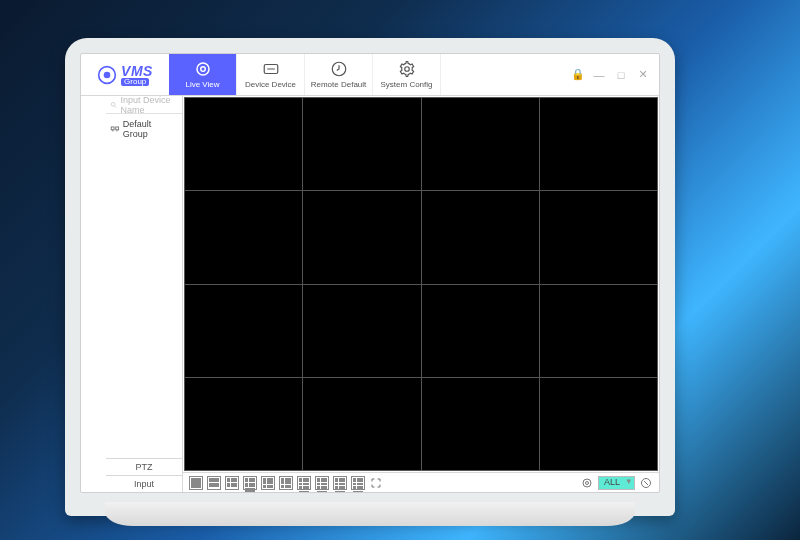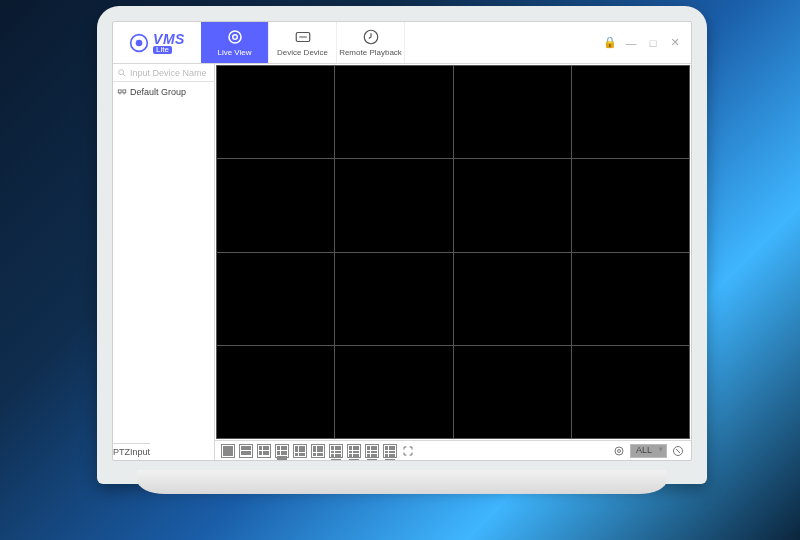--- a/index.html
+++ b/index.html
@@ -1,73 +1,73 @@
 <!DOCTYPE html>
 <html><head>
 <meta charset="utf-8">
 <style>
   *{box-sizing:border-box;margin:0;padding:0;font-family:"Segoe UI",Arial,sans-serif;}
   body{width:800px;height:540px;overflow:hidden;background:linear-gradient(135deg,#0a1a2f 0%,#0f2d4e 30%,#1a5da8 55%,#3fb6ff 75%,#0b253d 100%);}
-  .laptop{position:absolute;left:65px;top:6px;width:610px;height:478px;background:#e9ecec;border-radius:22px 22px 6px 6px;box-shadow:0 6px 16px rgba(0,0,0,.35);margin-left:32px;}
+  .laptop{position:absolute;left:65px;top:38px;width:610px;height:478px;background:#e9ecec;border-radius:22px 22px 6px 6px;box-shadow:0 6px 16px rgba(0,0,0,.35);}
   .screen{position:absolute;left:15px;top:15px;right:15px;bottom:23px;background:#fff;border-radius:2px;overflow:hidden;border:1px solid #d0d0d0;}
   .base{position:absolute;left:40px;right:40px;bottom:-10px;height:24px;background:linear-gradient(#f1f1f1,#d9d9d9);border-radius:0 0 28px 28px/0 0 14px 14px;}
   
   .topbar{height:42px;display:flex;border-bottom:1px solid #d8d8d8;}
   .logo{width:88px;display:flex;align-items:center;justify-content:center;gap:4px;}
   .logo svg{flex-shrink:0;}
   .logo-text{display:flex;flex-direction:column;line-height:1;}
   .logo-text span:first-child{font-weight:700;font-size:14px;font-style:italic;color:#5a63ff;letter-spacing:.5px;}
   .logo-text span:last-child{font-size:8px;background:#5a63ff;color:#fff;padding:0 3px;border-radius:2px;align-self:flex-start;}
   .tabs{display:flex;flex:1;}
   .tab{width:68px;display:flex;flex-direction:column;align-items:center;justify-content:center;gap:2px;font-size:8px;color:#555;cursor:pointer;border-right:1px solid #eee;}
   .tab.active{background:#5a63ff;color:#fff;}
   .tab svg{width:18px;height:18px;}
   .winctrl{display:flex;align-items:center;gap:10px;padding:0 10px;color:#aaa;font-size:11px;}
   .winctrl span{width:12px;text-align:center;cursor:pointer;}
   
   .body{display:flex;height:calc(100% - 42px);}
-  .sidebar{width:102px;border-right:1px solid #d8d8d8;display:flex;flex-direction:column;font-size:9px;}
+  .sidebar{width:102px;border-right:1px solid #d8d8d8;display:flex;flex-direction:column;font-size:9px;padding-left:25px;}
   .search{height:18px;border-bottom:1px solid #e2e2e2;display:flex;align-items:center;padding:0 4px;color:#bbb;}
   .search svg{width:10px;height:10px;margin-right:3px;}
   .tree{flex:1;padding:3px 4px;color:#444;}
-  .tree-item{display:flex;align-items:flex-end;gap:3px;padding:2px 0;}
-  .sidebar-bottom{display:flex;flex-direction:row;}
+  .tree-item{display:flex;align-items:center;gap:3px;padding:2px 0;}
+  .sidebar-bottom{display:flex;flex-direction:column;}
   .sidebar-bottom div{border-top:1px solid #d8d8d8;text-align:center;padding:3px 0;font-size:9px;color:#555;}
   .main{flex:1;display:flex;flex-direction:column;}
   .grid{flex:1;display:grid;grid-template-columns:repeat(4,1fr);grid-template-rows:repeat(4,1fr);background:#555;gap:1px;border:1px solid #555;margin:1px;}
   .cell{background:#000;}
   .footer{height:20px;border-top:1px solid #d8d8d8;display:flex;align-items:center;padding:0 6px;gap:4px;}
   .layout-btn{width:14px;height:14px;border:1px solid #888;display:flex;flex-wrap:wrap;padding:1px;gap:.5px;cursor:pointer;}
   .layout-btn i{background:#888;flex:1 1 auto;}
   .l1 i{width:100%;height:100%;}
   .l4 i{width:45%;height:45%;}
   .l6 i{width:30%;height:45%;}
   .l8 i{width:22%;height:45%;}
   .l9 i{width:30%;height:30%;}
   .l16 i{width:22%;height:22%;}
   .sep{flex:1;}
-  .dd{height:14px;font-size:9px;border:1px solid #bbb;padding:0 14px 0 5px;color:#444;background:#a3a3a3;position:relative;cursor:pointer;}
+  .dd{height:14px;font-size:9px;border:1px solid #bbb;padding:0 14px 0 5px;color:#444;background:#5eead4;position:relative;cursor:pointer;}
   .dd:after{content:"▾";position:absolute;right:3px;top:-1px;font-size:9px;color:#888;}
   .iconbtn{width:14px;height:14px;display:flex;align-items:center;justify-content:center;cursor:pointer;}
   .iconbtn svg{width:12px;height:12px;color:#777;}
 </style>
 </head>
 <body>
 
 <div class="laptop">
  <div class="screen">
   <div class="topbar">
     <div class="logo">
       <svg viewBox="0 0 24 24" width="20" height="20">
             <circle cx="12" cy="12" r="10" fill="none" stroke="#5a63ff" stroke-width="2"></circle>
             <circle cx="12" cy="12" r="4" fill="#5a63ff"></circle>
           </svg>
       <div class="logo-text">
         <span>VMS</span>
-        <span>Lite</span>
+        <span>Group</span>
       </div>
     </div>
     <div class="tabs">
       <div class="tab active">
         <svg viewBox="0 0 24 24" fill="none" stroke="currentColor" stroke-width="2">
               <circle cx="12" cy="12" r="8"></circle>
               <circle cx="12" cy="12" r="3"></circle>
             </svg>
         <span>Live View</span>
       </div>
@@ -76,21 +76,28 @@
               <rect x="3" y="6" width="18" height="12" rx="2"></rect>
               <line x1="7" y1="12" x2="17" y2="12"></line>
             </svg>
         <span>Device Device</span>
       </div>
       <div class="tab">
         <svg viewBox="0 0 24 24" fill="none" stroke="currentColor" stroke-width="1.6">
               <circle cx="12" cy="12" r="9"></circle>
               <polyline points="12 7 12 12 9 14"></polyline>
             </svg>
-        <span>Remote Playback</span>
+        <span>Remote Default</span>
+      </div>
+      <div class="tab">
+        <svg viewBox="0 0 24 24" fill="none" stroke="currentColor" stroke-width="1.6">
+              <circle cx="12" cy="12" r="3"></circle>
+              <path d="M19 12a7 7 0 0 0-.2-1.7l2-1.5-2-3.4-2.3.9a7 7 0 0 0-3-1.7L13 2h-2l-.5 2.6a7 7 0 0 0-3 1.7l-2.3-.9-2 3.4 2 1.5A7 7 0 0 0 5 12a7 7 0 0 0 .2 1.7l-2 1.5 2 3.4 2.3-.9a7 7 0 0 0 3 1.7L11 22h2l.5-2.6a7 7 0 0 0 3-1.7l2.3.9 2-3.4-2-1.5A7 7 0 0 0 19 12z"></path>
+            </svg>
+        <span>System Config</span>
       </div>
     </div>
     <div class="winctrl">
       <span>🔒</span>
       <span>—</span>
       <span>□</span>
       <span>✕</span>
     </div>
   </div>
 

